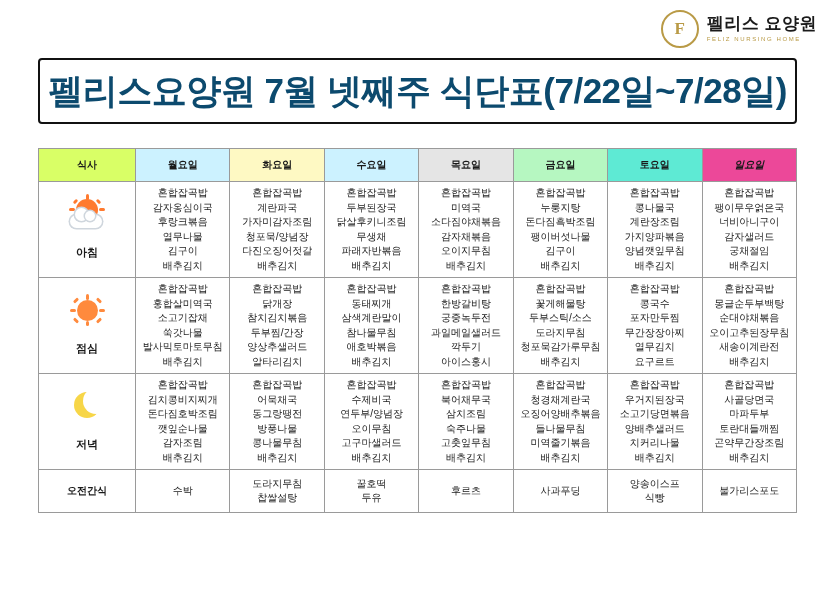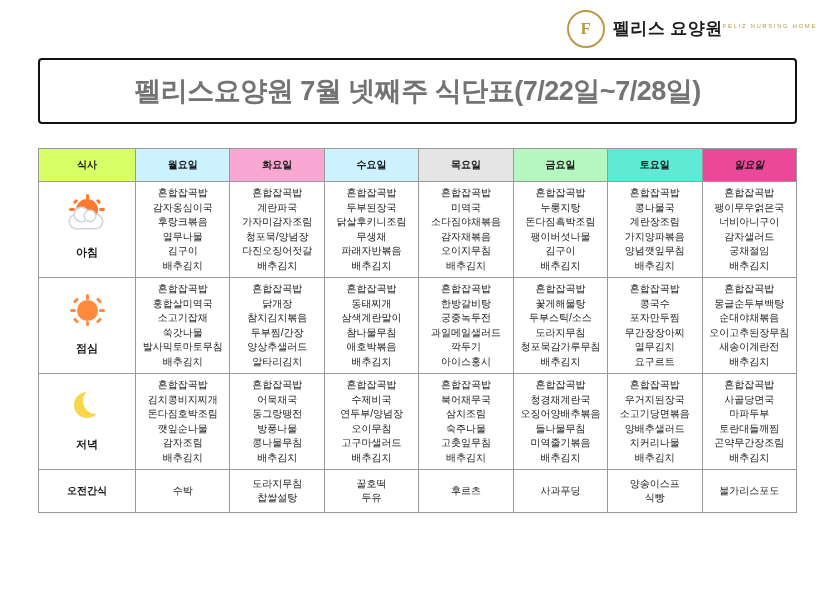--- a/index.html
+++ b/index.html
@@ -37,21 +37,21 @@
     display: flex;
     align-items: center;
     justify-content: center;
     color: #b99a46;
     font-family: "Liberation Serif", serif;
     font-size: 17px;
     font-weight: bold;
   }
   .logo-text {
     display: flex;
-    flex-direction: row;
+    flex-direction: column;
     line-height: 1.05;
   }
   .logo-name {
     font-size: 17px;
     font-weight: bold;
     color: #1b1b1b;
     letter-spacing: 0.5px;
   }
   .logo-sub {
     font-size: 6px;
@@ -68,23 +68,23 @@
     height: 66px;
     border: 2px solid #111111;
     border-radius: 4px;
     display: flex;
     align-items: center;
     justify-content: center;
     box-sizing: border-box;
     background: #ffffff;
   }
   .title-text {
-    font-size: 27px;
-    font-weight: bold;
-    color: #737373;
+    font-size: 35px;
+    font-weight: bold;
+    color: #0c4a6e;
     letter-spacing: -0.5px;
   }
   
   table.menu {
     position: absolute;
     top: 148px;
     left: 38px;
     width: 759px;
     border-collapse: collapse;
     table-layout: fixed;
@@ -98,21 +98,21 @@
     padding: 4px 6px;
   }
   thead th {
     height: 24px;
     font-size: 12px;
     font-weight: bold;
     padding: 2px;
   }
   th.col-meal { background: #d9ff66; width: 84px; }
   th.col-mon  { background: #ccf2ff; margin-left: 32px; }
-  th.col-tue  { background: #f9a8d4; }
+  th.col-tue  { background: #fef9c3; }
   th.col-wed  { background: #ccf2ff; }
   th.col-thu  { background: #e5e5e5; }
   th.col-fri  { background: #b6f7c1; }
   th.col-sat  { background: #5eead4; }
   th.col-sun  { background: #ec4899; font-style: italic; }
 
   td.meal-label {
     background: #ffffff;
     font-size: 11px;
     font-weight: bold;

